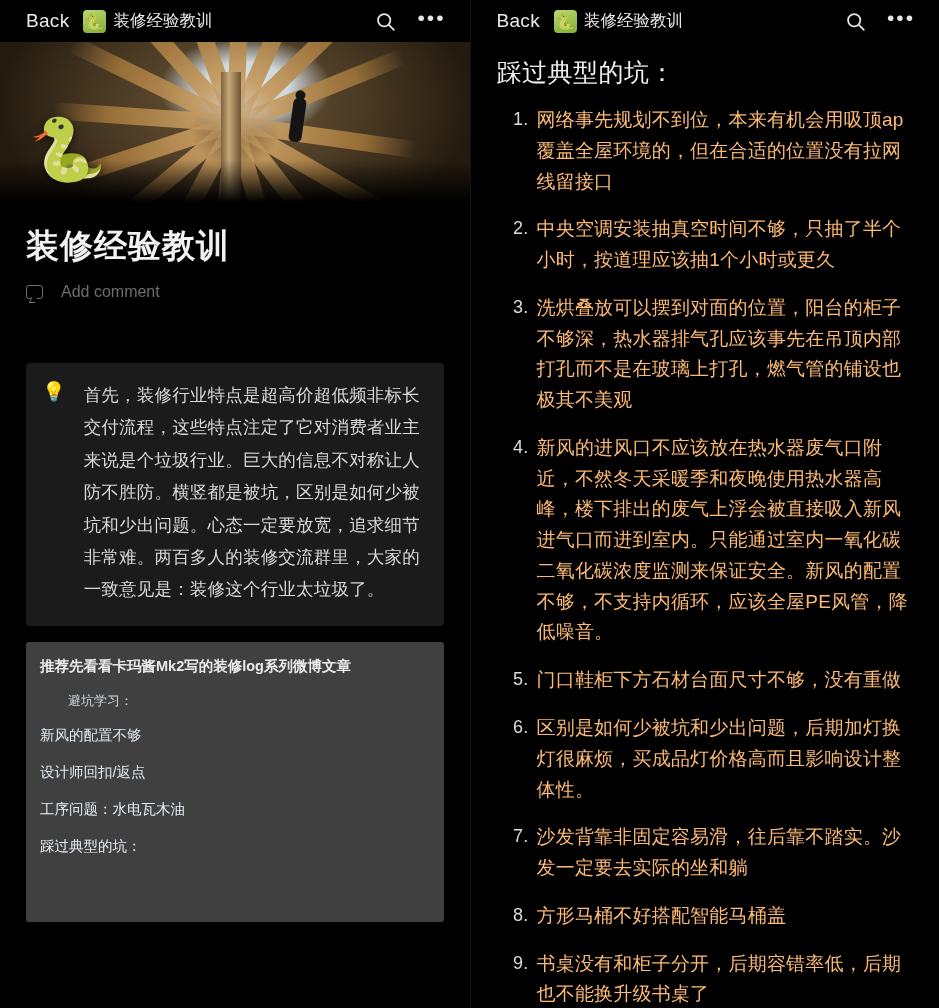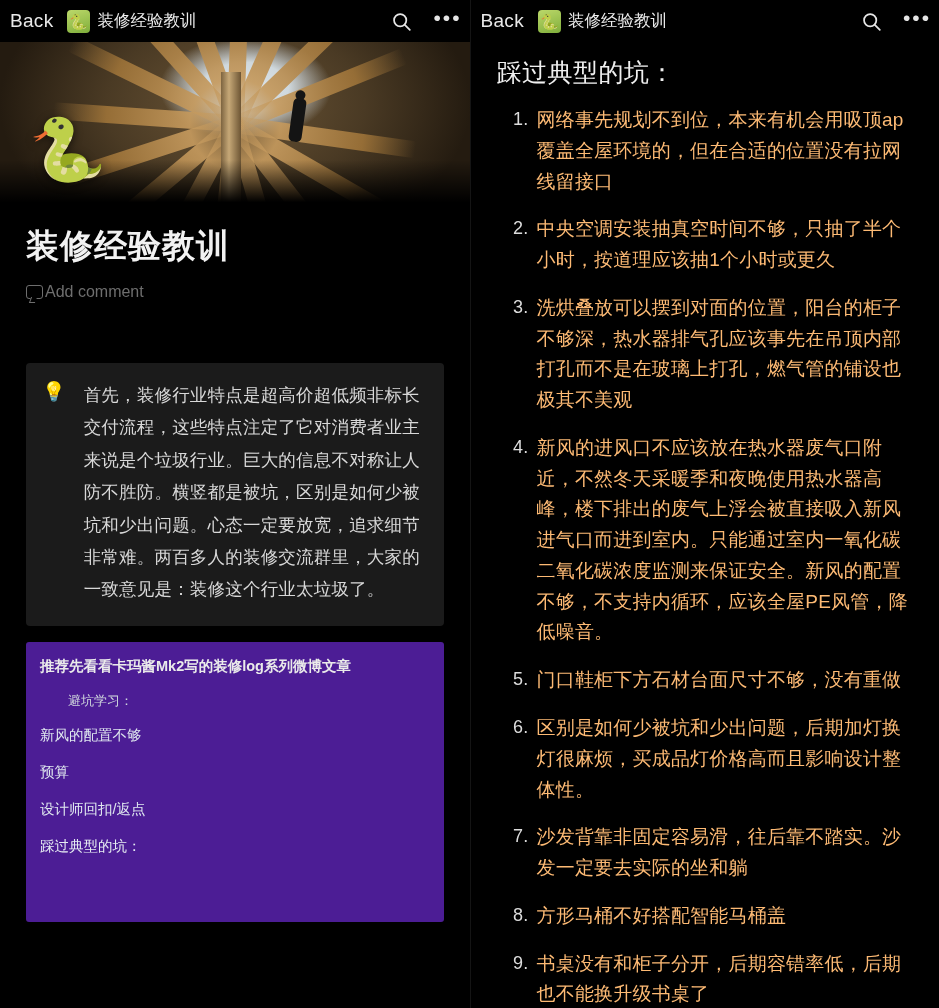--- a/index.html
+++ b/index.html
@@ -23,21 +23,21 @@
     overflow: hidden;
     background: #000;
   }
   .pane.right { border-left: 1px solid #141414; }
 
   
   .topbar {
     height: 42px;
     display: flex;
     align-items: center;
-    padding: 0 10px;
+    padding: 0 26px;
     background: #000;
     position: relative;
     z-index: 5;
   }
   .back-btn {
     color: #e9e9e9;
     font-size: 19px;
     letter-spacing: .3px;
     margin-right: 14px;
     white-space: nowrap;
@@ -161,21 +161,21 @@
   .post-title {
     color: #f2f2f2;
     font-size: 33px;
     font-weight: 700;
     letter-spacing: 1px;
     margin: 0 0 14px 0;
   }
   .comment-row {
     display: flex;
     align-items: center;
-    gap: 2px;
+    gap: 18px;
     color: #6e6e6e;
     font-size: 16px;
     margin-bottom: 4px;
   }
   .comment-ico {
     width: 17px; height: 14px;
     border: 1.6px solid #6e6e6e;
     border-radius: 3px;
     position: relative;
   }
@@ -207,21 +207,21 @@
   .quote-text {
     color: #d8d8d8;
     font-size: 17.5px;
     line-height: 1.85;
     letter-spacing: .2px;
     margin-left: 8px;
   }
 
   .card-links {
     margin: 16px 26px 0 26px;
-    background: #4c1d95;
+    background: #404040;
     border-radius: 3px;
     padding: 14px 14px 16px 14px;
     height: 280px;
     overflow: hidden;
   }
   .card-links .lead {
     color: #eaeaea;
     font-size: 14.5px;
     font-weight: 700;
     margin-bottom: 16px;
@@ -341,22 +341,22 @@
 
     <div class="card-quote">
       <div class="bulb">💡</div>
       <div class="quote-text">首先，装修行业特点是超高价超低频非标长交付流程，这些特点注定了它对消费者业主来说是个垃圾行业。巨大的信息不对称让人防不胜防。横竖都是被坑，区别是如何少被坑和少出问题。心态一定要放宽，追求细节非常难。两百多人的装修交流群里，大家的一致意见是：装修这个行业太垃圾了。</div>
     </div>
 
     <div class="card-links">
       <div class="lead">推荐先看看卡玛酱Mk2写的装修log系列微博文章</div>
       <div class="sub">避坑学习：</div>
       <a class="lnk" href="#">新风的配置不够</a>
-      <a class="lnk" href="#">预算</a>
       <a class="lnk" href="#">设计师回扣/返点</a>
+      <a class="lnk plain" href="#">工序问题：水电瓦木油</a>
       <a class="lnk plain" href="#">踩过典型的坑：</a>
     </div>
   </div>
 
   <div class="pane right">
 
     <div class="topbar">
       <div class="back-btn">Back</div>
       <div class="acct">
         <div class="acct-avatar">🐍</div>

